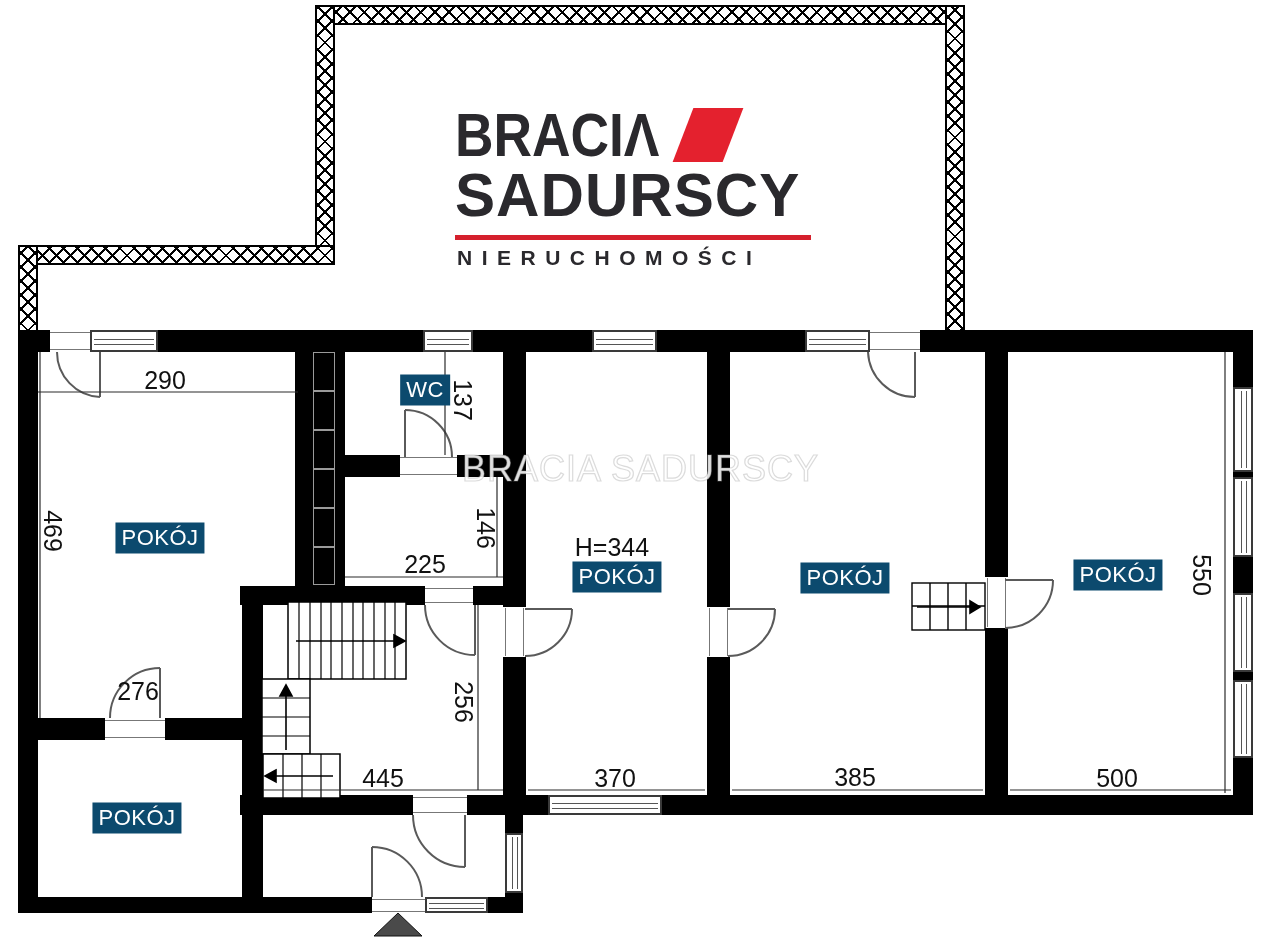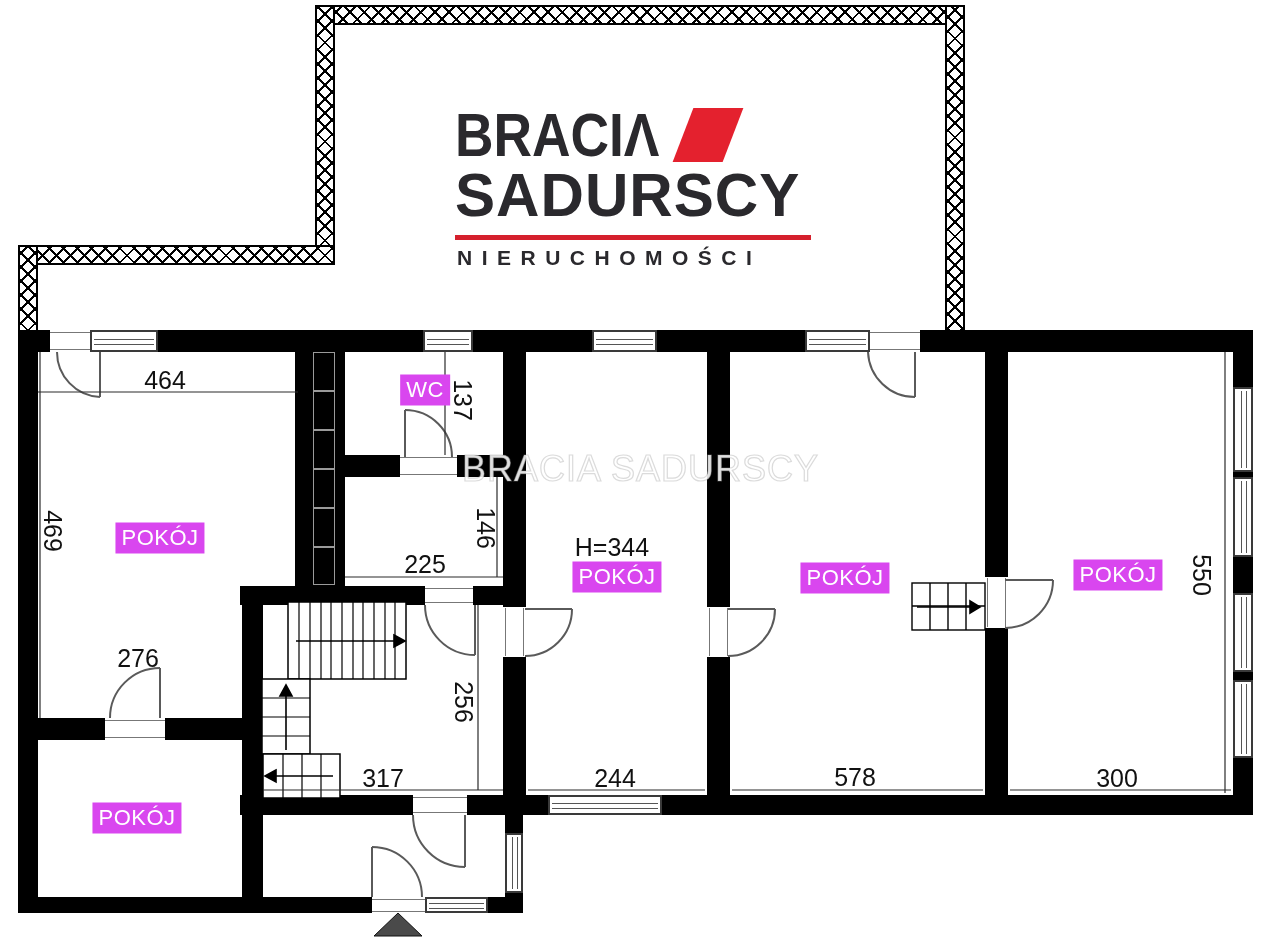--- a/index.html
+++ b/index.html
@@ -17,21 +17,21 @@
                  border-left:1.5px solid #555;border-right:1.5px solid #555;}
   .sill{position:absolute;box-sizing:border-box;background:#fff;
         border-top:1.5px solid #777;border-bottom:1.5px solid #777;}
   .sill-v{position:absolute;box-sizing:border-box;background:#fff;
         border-left:1.5px solid #777;border-right:1.5px solid #777;}
   .shaft{position:absolute;box-sizing:border-box;background-color:#000;border:1.5px solid #9a9a9a;
          background-image:repeating-linear-gradient(180deg,transparent 0 37px,#9a9a9a 37px 39px);}
   .lbl{position:absolute;transform:translate(-50%,-50%);font-size:25px;color:#111;
        white-space:nowrap;z-index:30;}
   .lbl.rot{transform:translate(-50%,-50%) rotate(90deg);}
-  .roomlbl{position:absolute;transform:translate(-50%,-50%);background:#d946ef;color:#fff;
+  .roomlbl{position:absolute;transform:translate(-50%,-50%);background:#0c4a6e;color:#fff;
            font-size:22px;padding:2px 6px 3px 6px;letter-spacing:.5px;white-space:nowrap;z-index:30;}
   #overlay{position:absolute;left:0;top:0;z-index:20;pointer-events:none;}
   #watermark{position:absolute;left:462px;top:448px;font-size:36px;font-weight:400;
              letter-spacing:1px;color:rgba(255,255,255,.88);
              -webkit-text-stroke:1.2px rgba(160,160,160,.38);z-index:25;white-space:nowrap;}
   
   #logo{position:absolute;left:455px;top:104px;z-index:40;color:#2a292d;}
   .brand1{position:absolute;left:0;top:0;font-size:62px;font-weight:700;line-height:1;
           transform:scaleX(.86);transform-origin:left top;letter-spacing:0;}
   .brand2{position:absolute;left:0;top:60px;font-size:62px;font-weight:700;line-height:1;
@@ -205,31 +205,31 @@
   <div id="watermark">BRACIA SADURSCY</div>
 
   <div class="roomlbl" style="left:160px;top:538px;">POKÓJ</div>
   <div class="roomlbl" style="left:617px;top:577px;">POKÓJ</div>
   <div class="roomlbl" style="left:845px;top:578px;">POKÓJ</div>
   <div class="roomlbl" style="left:1118px;top:575px;">POKÓJ</div>
   <div class="roomlbl" style="left:137px;top:818px;">POKÓJ</div>
   <div class="roomlbl" style="left:425px;top:390px;">WC</div>
   <div class="lbl" style="left:612px;top:547px;">H=344</div>
 
-  <div class="lbl" style="left:165px;top:380px;">464</div>
+  <div class="lbl" style="left:165px;top:380px;">290</div>
   <div class="lbl rot" style="left:52px;top:531px;">469</div>
   <div class="lbl rot" style="left:462px;top:400px;">137</div>
   <div class="lbl rot" style="left:485px;top:528px;">146</div>
   <div class="lbl" style="left:425px;top:564px;">225</div>
   <div class="lbl rot" style="left:463px;top:702px;">256</div>
-  <div class="lbl" style="left:383px;top:778px;">317</div>
-  <div class="lbl" style="left:138px;top:658px;">276</div>
-  <div class="lbl" style="left:615px;top:778px;">244</div>
-  <div class="lbl" style="left:855px;top:777px;">578</div>
-  <div class="lbl" style="left:1117px;top:778px;">300</div>
+  <div class="lbl" style="left:383px;top:778px;">445</div>
+  <div class="lbl" style="left:138px;top:691px;">276</div>
+  <div class="lbl" style="left:615px;top:778px;">370</div>
+  <div class="lbl" style="left:855px;top:777px;">385</div>
+  <div class="lbl" style="left:1117px;top:778px;">500</div>
   <div class="lbl rot" style="left:1201px;top:575px;">550</div>
 
   <div id="logo">
     <div class="brand1">BRACIΛ</div>
     <div class="redpara"></div>
     <div class="brand2">SADURSCY</div>
     <div class="redrule"></div>
     <div class="tagline">NIERUCHOMOŚCI</div>
   </div>
 

